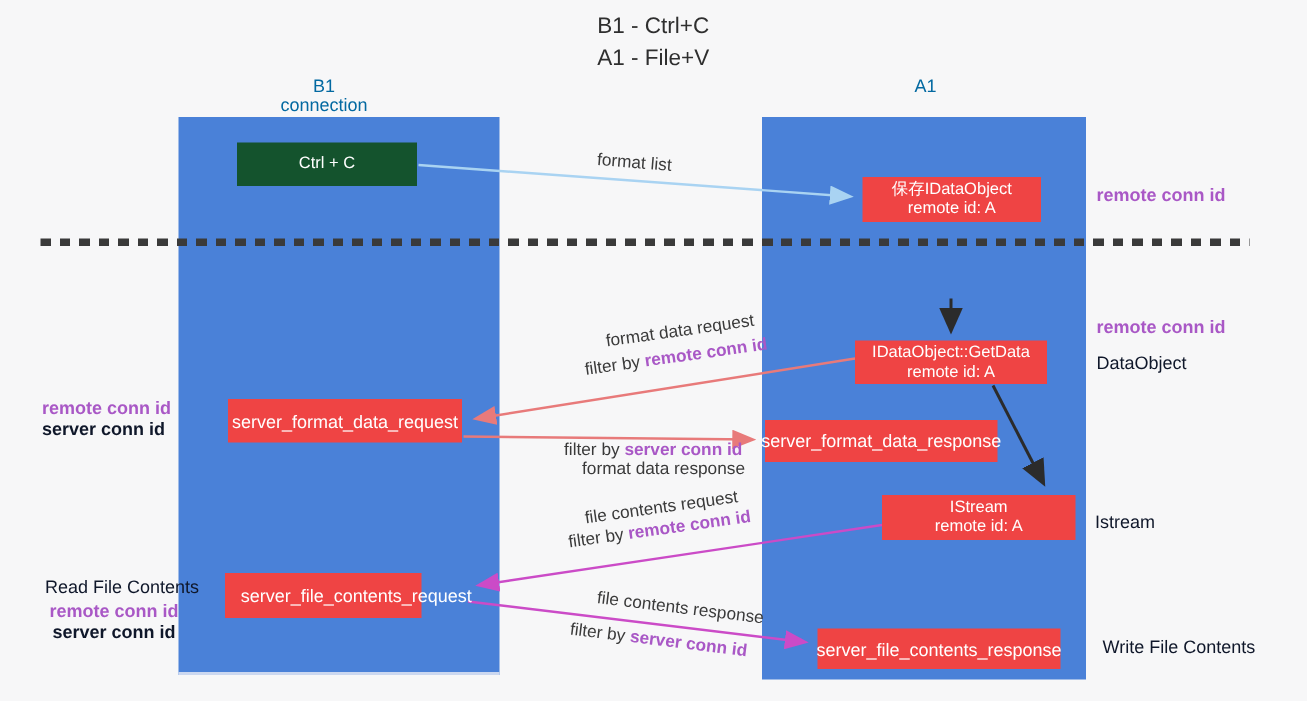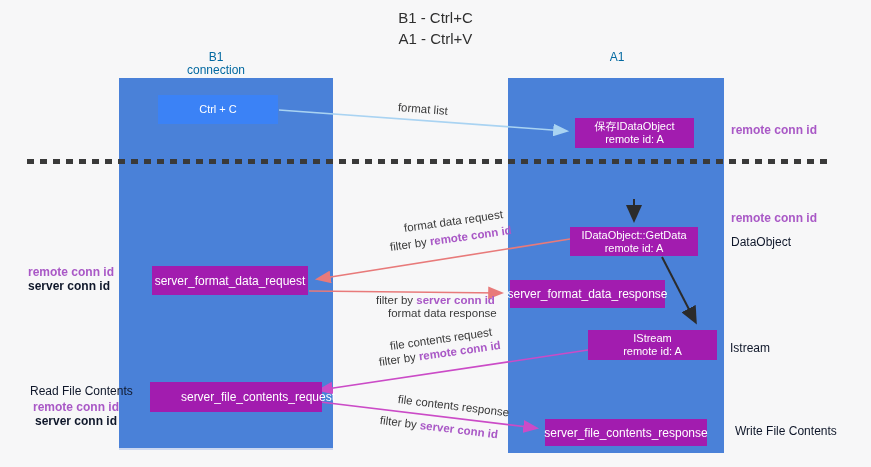--- a/index.html
+++ b/index.html
@@ -17,33 +17,33 @@
 
   .col { position:absolute; background:#4a81d8; }
   .col.left  { left:119px; top:78px; width:214px; height:372px; border-bottom:2px solid #ccd8f0; }
   .col.right { left:508px; top:78px; width:216px; height:375px; }
 
   .dashes { position:absolute; left:27px; top:159px; width:806px; height:5px;
             background:repeating-linear-gradient(90deg,#3a3a3a 0 7px,transparent 7px 13px); }
 
   .node { position:absolute; display:flex; flex-direction:column; align-items:center;
           justify-content:center; color:#fff; text-align:center; }
-  .node.orange { background:#a21caf; }
-  .node.green  { background:#3b82f6; }
+  .node.orange { background:#ef4444; }
+  .node.green  { background:#14532d; }
   .fs11 { font-size:11px; line-height:13px; }
   .fs12 { font-size:12px; line-height:14px; }
 
   .n-ctrl-c   { left:158px; top:95px;  width:120px; height:29px; }
   .n-save     { left:575px; top:118px; width:119px; height:30px; }
   .n-ctrl-v   { left:573px; top:172px; width:122px; height:26px; }
   .n-getdata  { left:570px; top:227px; width:128px; height:29px; }
   .n-freq     { left:152px; top:266px; width:156px; height:29px; }
   .n-fresp    { left:510px; top:280px; width:155px; height:28px; }
   .n-istream  { left:588px; top:330px; width:129px; height:30px; }
-  .n-fcreq    { left:150px; top:382px; width:172px; height:30px;padding-left:44px; }
+  .n-fcreq    { left:150px; top:382px; width:131px; height:30px;padding-left:44px; }
   .n-fcresp   { left:545px; top:419px; width:162px; height:27px; }
 
   .alabel { position:absolute; font-size:11.5px; color:#3a3a3a; white-space:nowrap;
             transform-origin:left center; }
   .purple { color:#a958c6; font-weight:bold; }
   .greentx { color:#53b86a; font-weight:bold; }
 
   .lb-format-list { left:398px; top:101px; transform:rotate(4.5deg); }
   .lb-fdr   { left:404px; top:222px; transform:rotate(-8deg); }
   .lb-fdr2  { left:390px; top:241px; transform:rotate(-8deg); }
@@ -72,21 +72,21 @@
 </head>
 <body>
 
 <div class="canvas">
 
   <div class="col left"></div>
   <div class="col right"></div>
 
   <div class="title">
     <div>B1 - Ctrl+C</div>
-    <div>A1 - Ctrl+V</div>
+    <div>A1 - File+V</div>
   </div>
 
   <div class="col-header left">
     <div>B1</div>
     <div>connection</div>
   </div>
   <div class="col-header right">
     <div>A1</div>
   </div>
 

